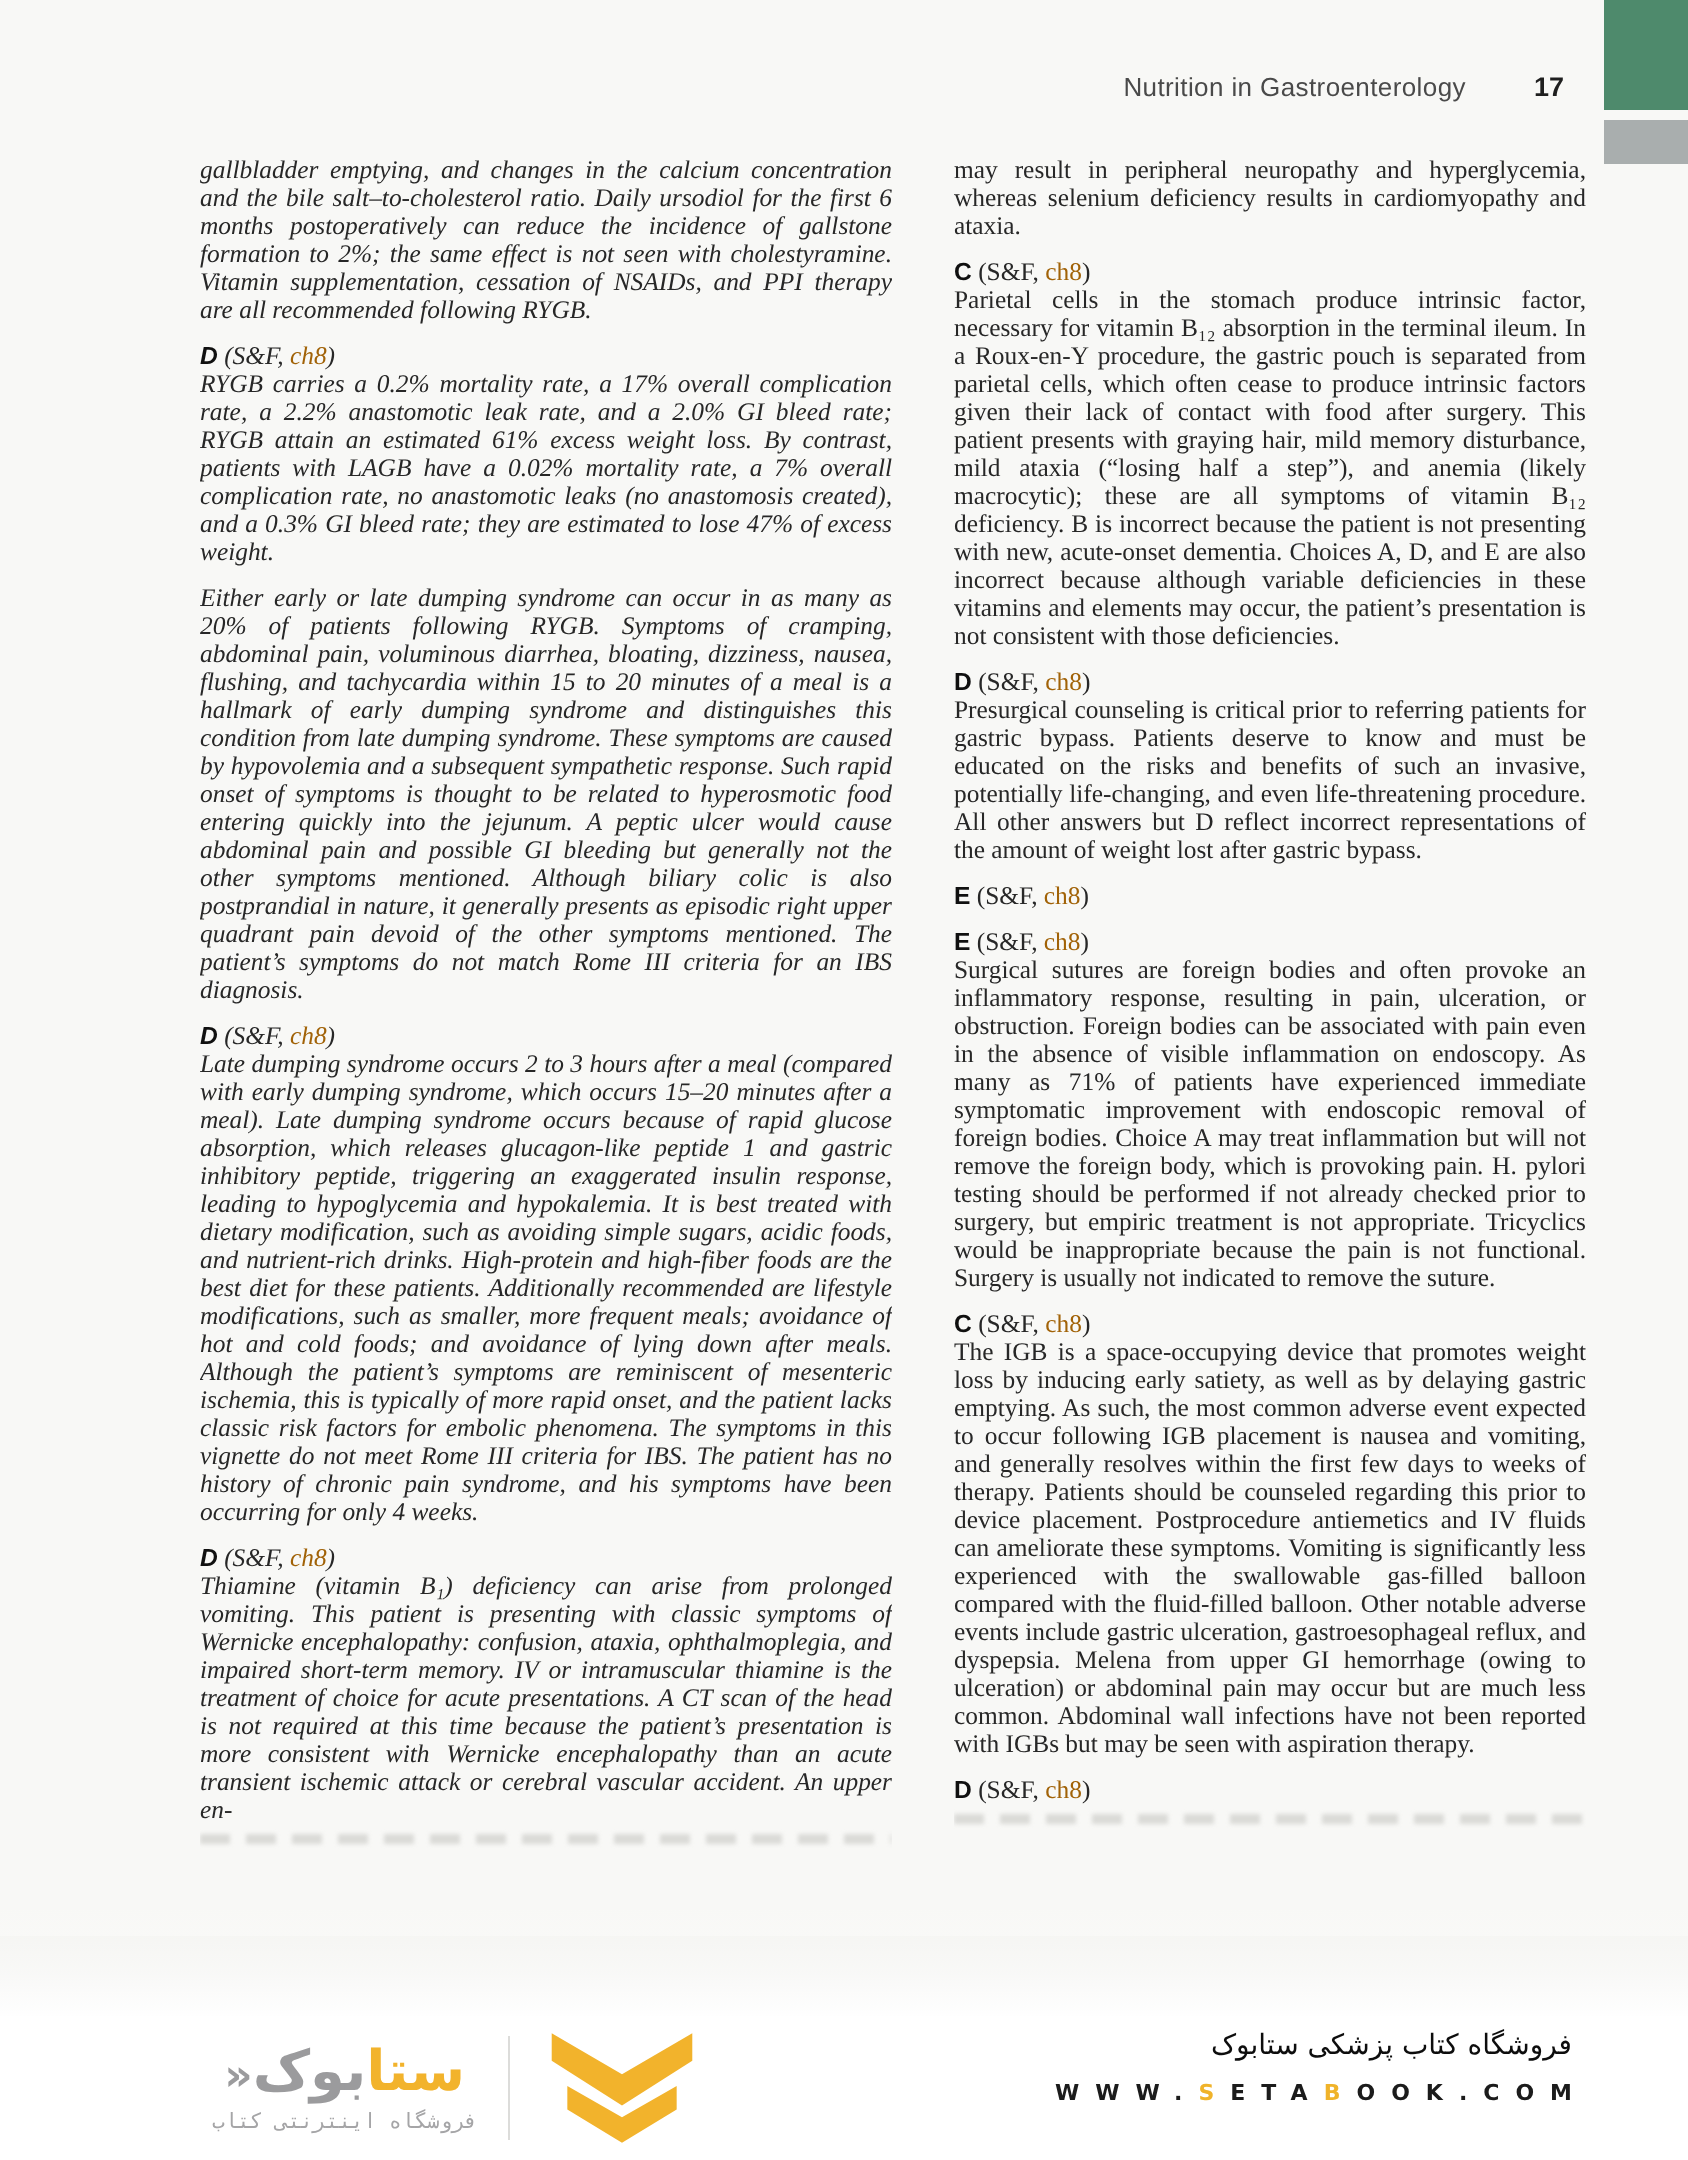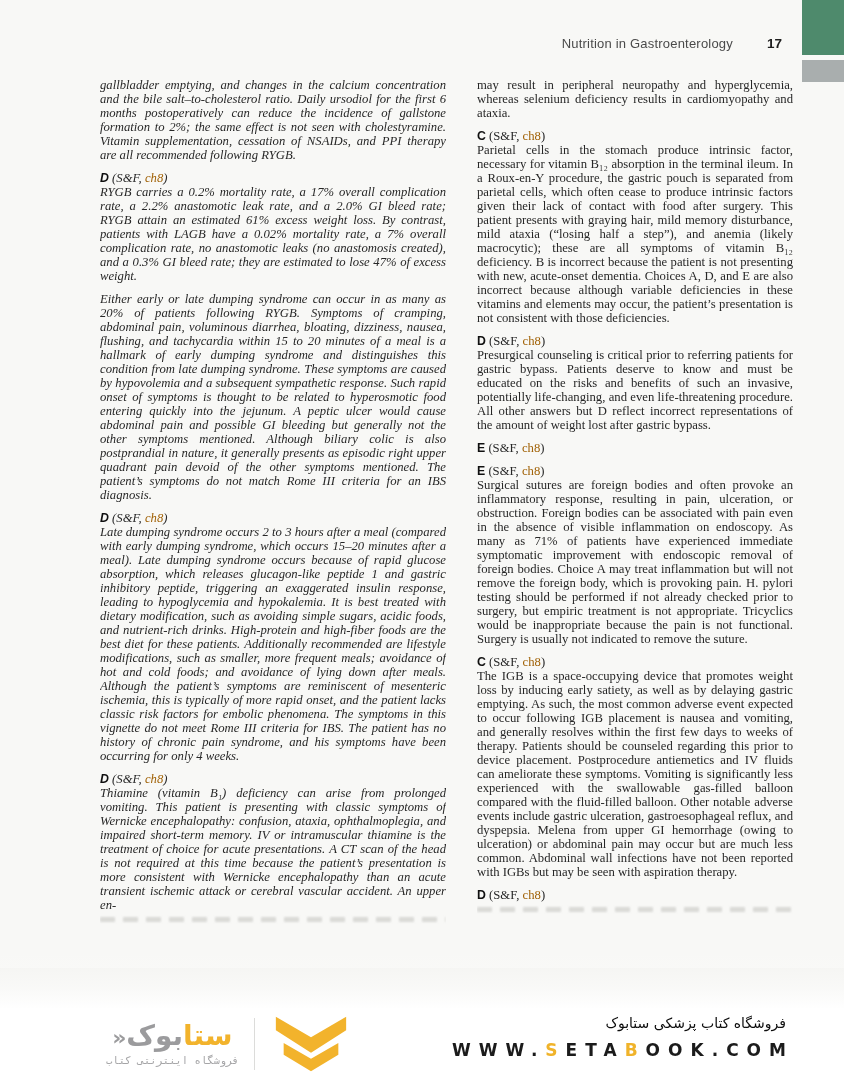--- a/index.html
+++ b/index.html
@@ -33,21 +33,21 @@
   .logo-words{direction:rtl;text-align:center;font-family:"DejaVu Sans",sans-serif;}
   .brand{font-size:28px;font-weight:700;line-height:30px;letter-spacing:-1px;white-space:nowrap;}
   .brand-y{color:#f2b32c;}
   .brand-g{color:#9b9b9d;}
   .brand-mark{color:#9b9b9d;font-size:22px;}
   .logo-sub{font-size:10.5px;color:#a5a5a7;margin-top:1px;font-family:Liberation Mono, monospace;}
   .logo-divider{width:1px;height:52px;background:#dcdcda;margin:0 15px;}
   .emblem{display:block;}
   .store-group{position:absolute;right:58px;top:2px;text-align:right;font-family:"DejaVu Sans",sans-serif;}
   .store-title{font-size:14px;color:#0d0d0d;direction:rtl;line-height:26px;}
-  .store-url{margin-top:4px;font-size:17px;font-weight:700;letter-spacing:8px;margin-right:-8px;
+  .store-url{margin-top:4px;font-size:11px;font-weight:700;letter-spacing:8px;margin-right:-8px;
        color:#1b1b1b;white-space:nowrap;}
   .url-accent{color:#f0b32a;}
 </style>
 </head>
 <body>
 
 <div class="page">
 
   <div class="corner-green"></div>
   <div class="corner-gray"></div>

